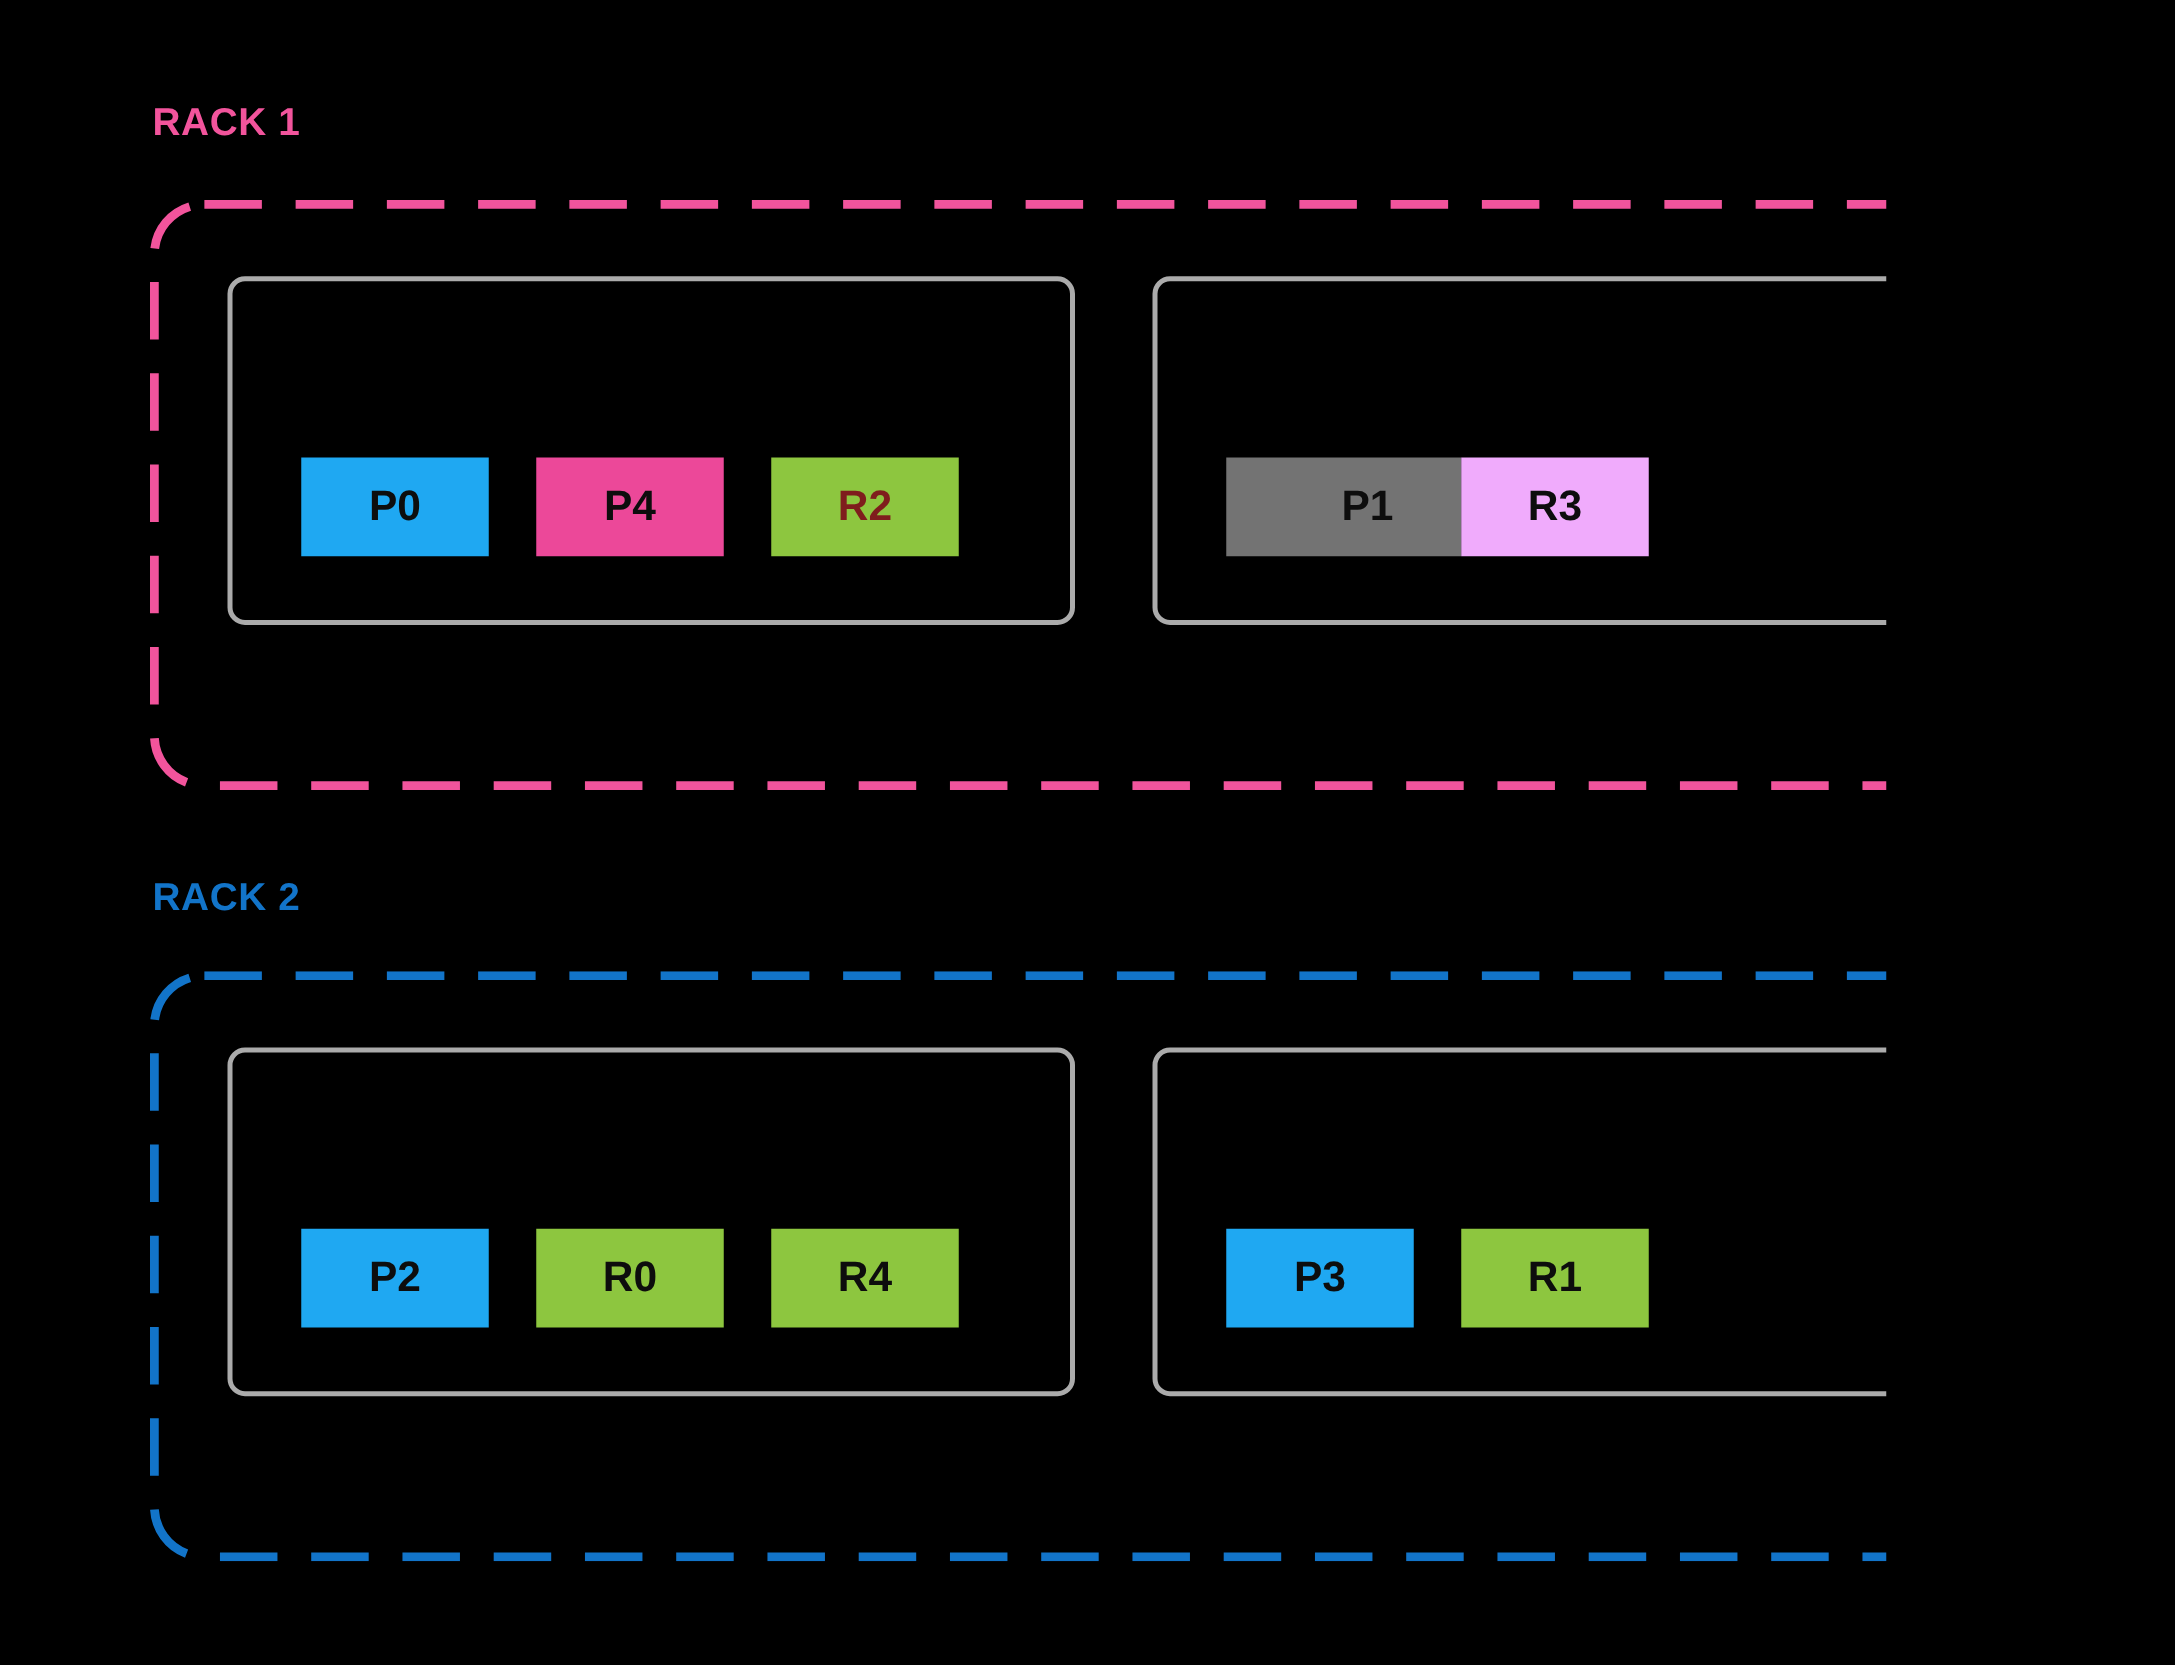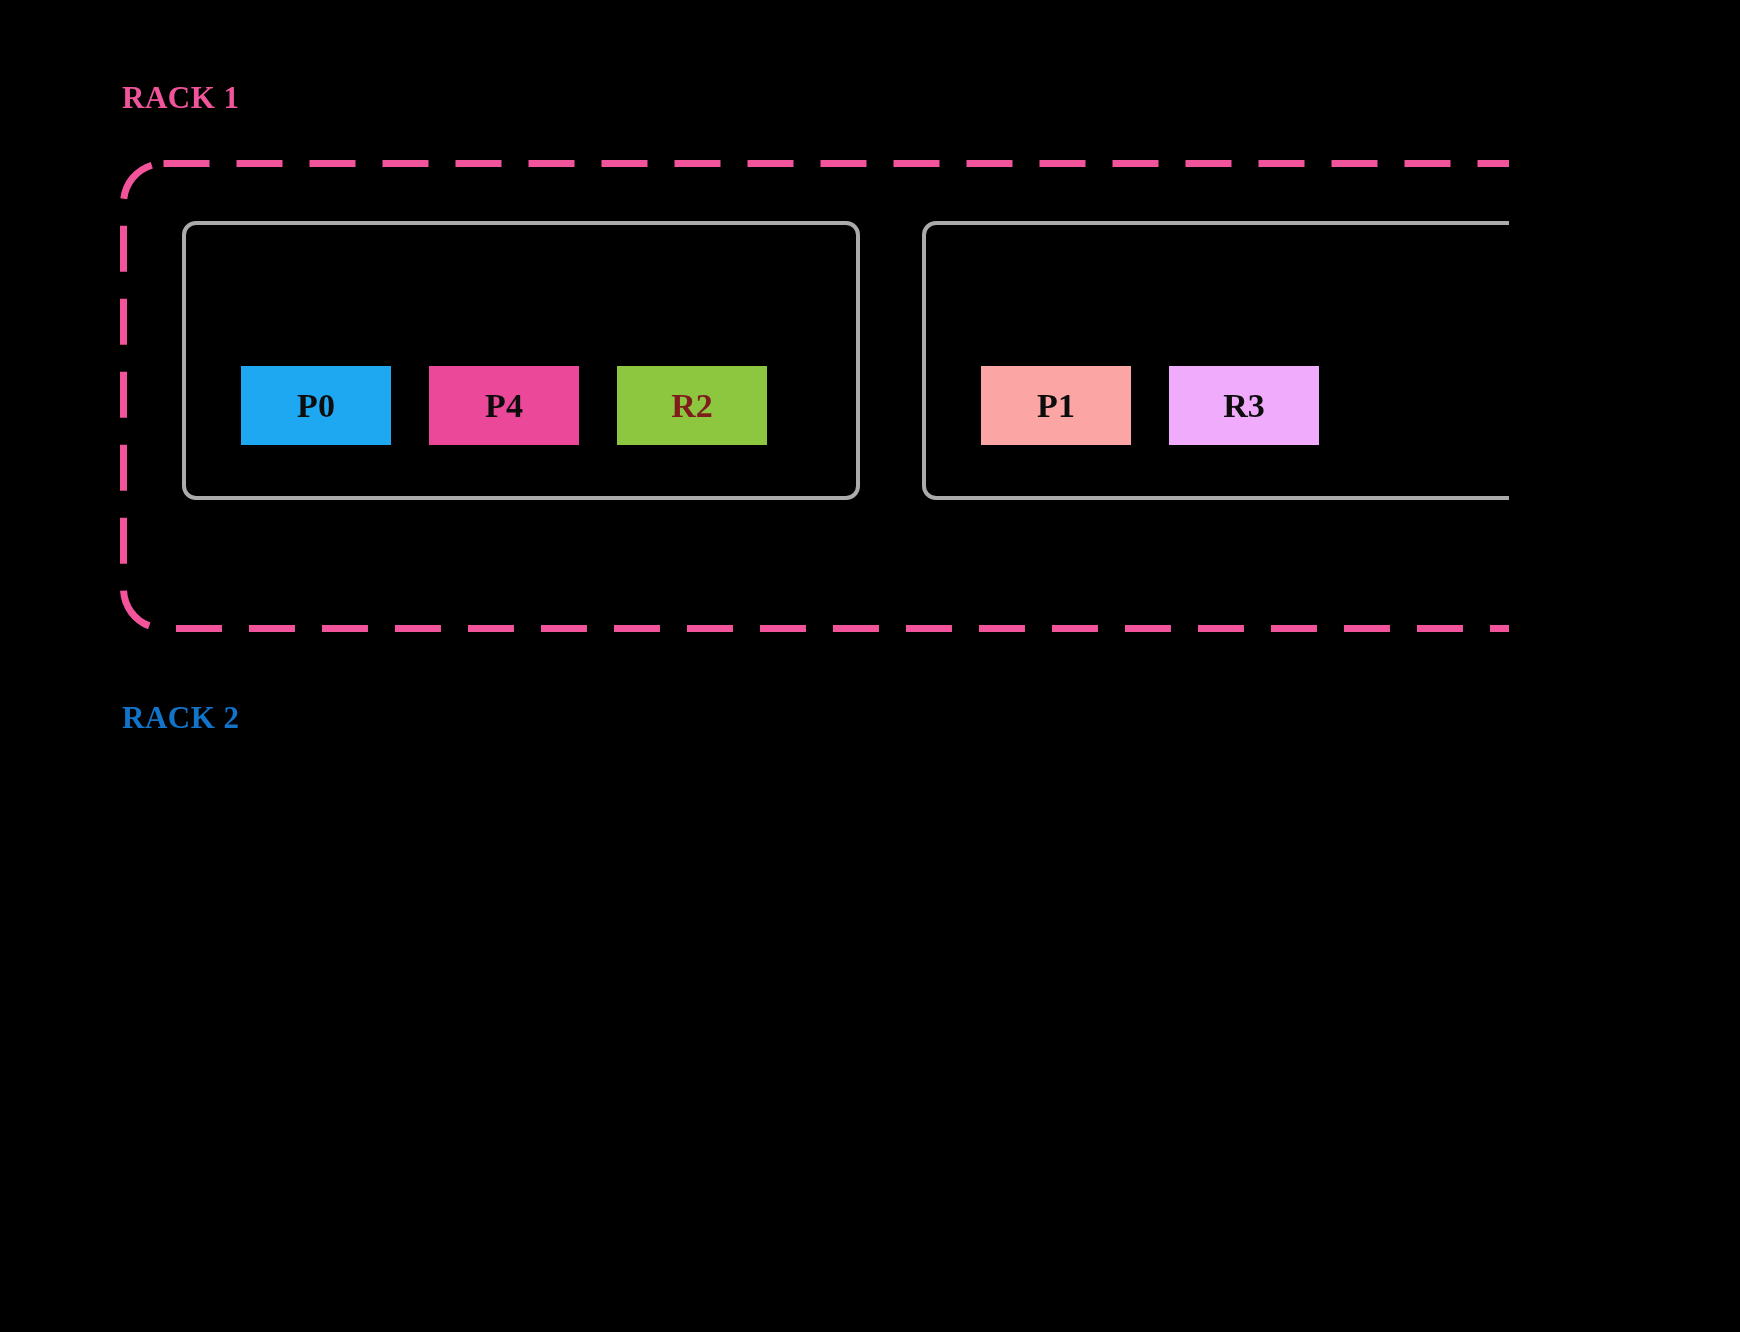--- a/index.html
+++ b/index.html
@@ -5,21 +5,21 @@
   html, body {
     margin: 0;
     padding: 0;
     background: #000;
   }
   .canvas {
     position: relative;
     width: 1509px;
     height: 1332px;
     overflow: hidden;
-    font-family: Liberation Serif, serif;
+    font-family: Liberation Sans, sans-serif;
   }
   .rack-label {
     position: absolute;
     left: 122px;
     margin: 0;
     font-size: 31px;
     font-weight: 700;
     letter-spacing: 0.5px;
     line-height: 1;
   }
@@ -77,21 +77,37 @@
       <rect x="3.5" y="3.5" width="1533" height="465" rx="40" fill="none" stroke-width="7" stroke-dasharray="46 27" style="stroke: rgb(242, 84, 156);"></rect>
     </svg>
 
     <div class="node pos-a" style="border-color: rgb(171, 171, 171);">
       <div class="box slot-0" style="background-color: rgb(31, 168, 242); color: rgb(13, 13, 13);">P0</div>
       <div class="box slot-1" style="background-color: #ec4899; color: rgb(13, 13, 13);">P4</div>
       <div class="box slot-2" style="background-color: rgb(141, 198, 63); color: #7f1d1d;">R2</div>
     </div>
 
     <div class="node pos-b" style="border-color: rgb(171, 171, 171);">
-      <div class="box slot-0" style="background-color: #fca5a5; color: rgb(13, 13, 13);">P1</div>
+      <div class="box slot-0" style="background-color: #737373; color: rgb(13, 13, 13); padding-left: 38px;">P1</div>
       <div class="box slot-1" style="background-color: #f0abfc; color: rgb(13, 13, 13);">R3</div>
     </div>
   </div>
 
   <h2 class="rack-label rack2" style="color: rgb(18, 116, 201);">RACK 2</h2>
 
+  <div class="rack-frame rack2">
+    <svg class="dash-border" width="1540" height="472" viewBox="0 0 1540 472">
+      <rect x="3.5" y="3.5" width="1533" height="465" rx="40" fill="none" stroke-width="7" stroke-dasharray="46 27" style="stroke: rgb(18, 116, 201);"></rect>
+    </svg>
+
+    <div class="node pos-a" style="border-color: rgb(171, 171, 171);">
+      <div class="box slot-0" style="background-color: rgb(31, 168, 242); color: rgb(13, 13, 13);">P2</div>
+      <div class="box slot-1" style="background-color: rgb(141, 198, 63); color: rgb(13, 13, 13);">R0</div>
+      <div class="box slot-2" style="background-color: rgb(141, 198, 63); color: rgb(13, 13, 13);">R4</div>
+    </div>
+
+    <div class="node pos-b" style="border-color: rgb(171, 171, 171);">
+      <div class="box slot-0" style="background-color: rgb(31, 168, 242); color: rgb(13, 13, 13);">P3</div>
+      <div class="box slot-1" style="background-color: rgb(141, 198, 63); color: rgb(13, 13, 13);">R1</div>
+    </div>
+  </div>
 
 </div>
 
 </body></html>

